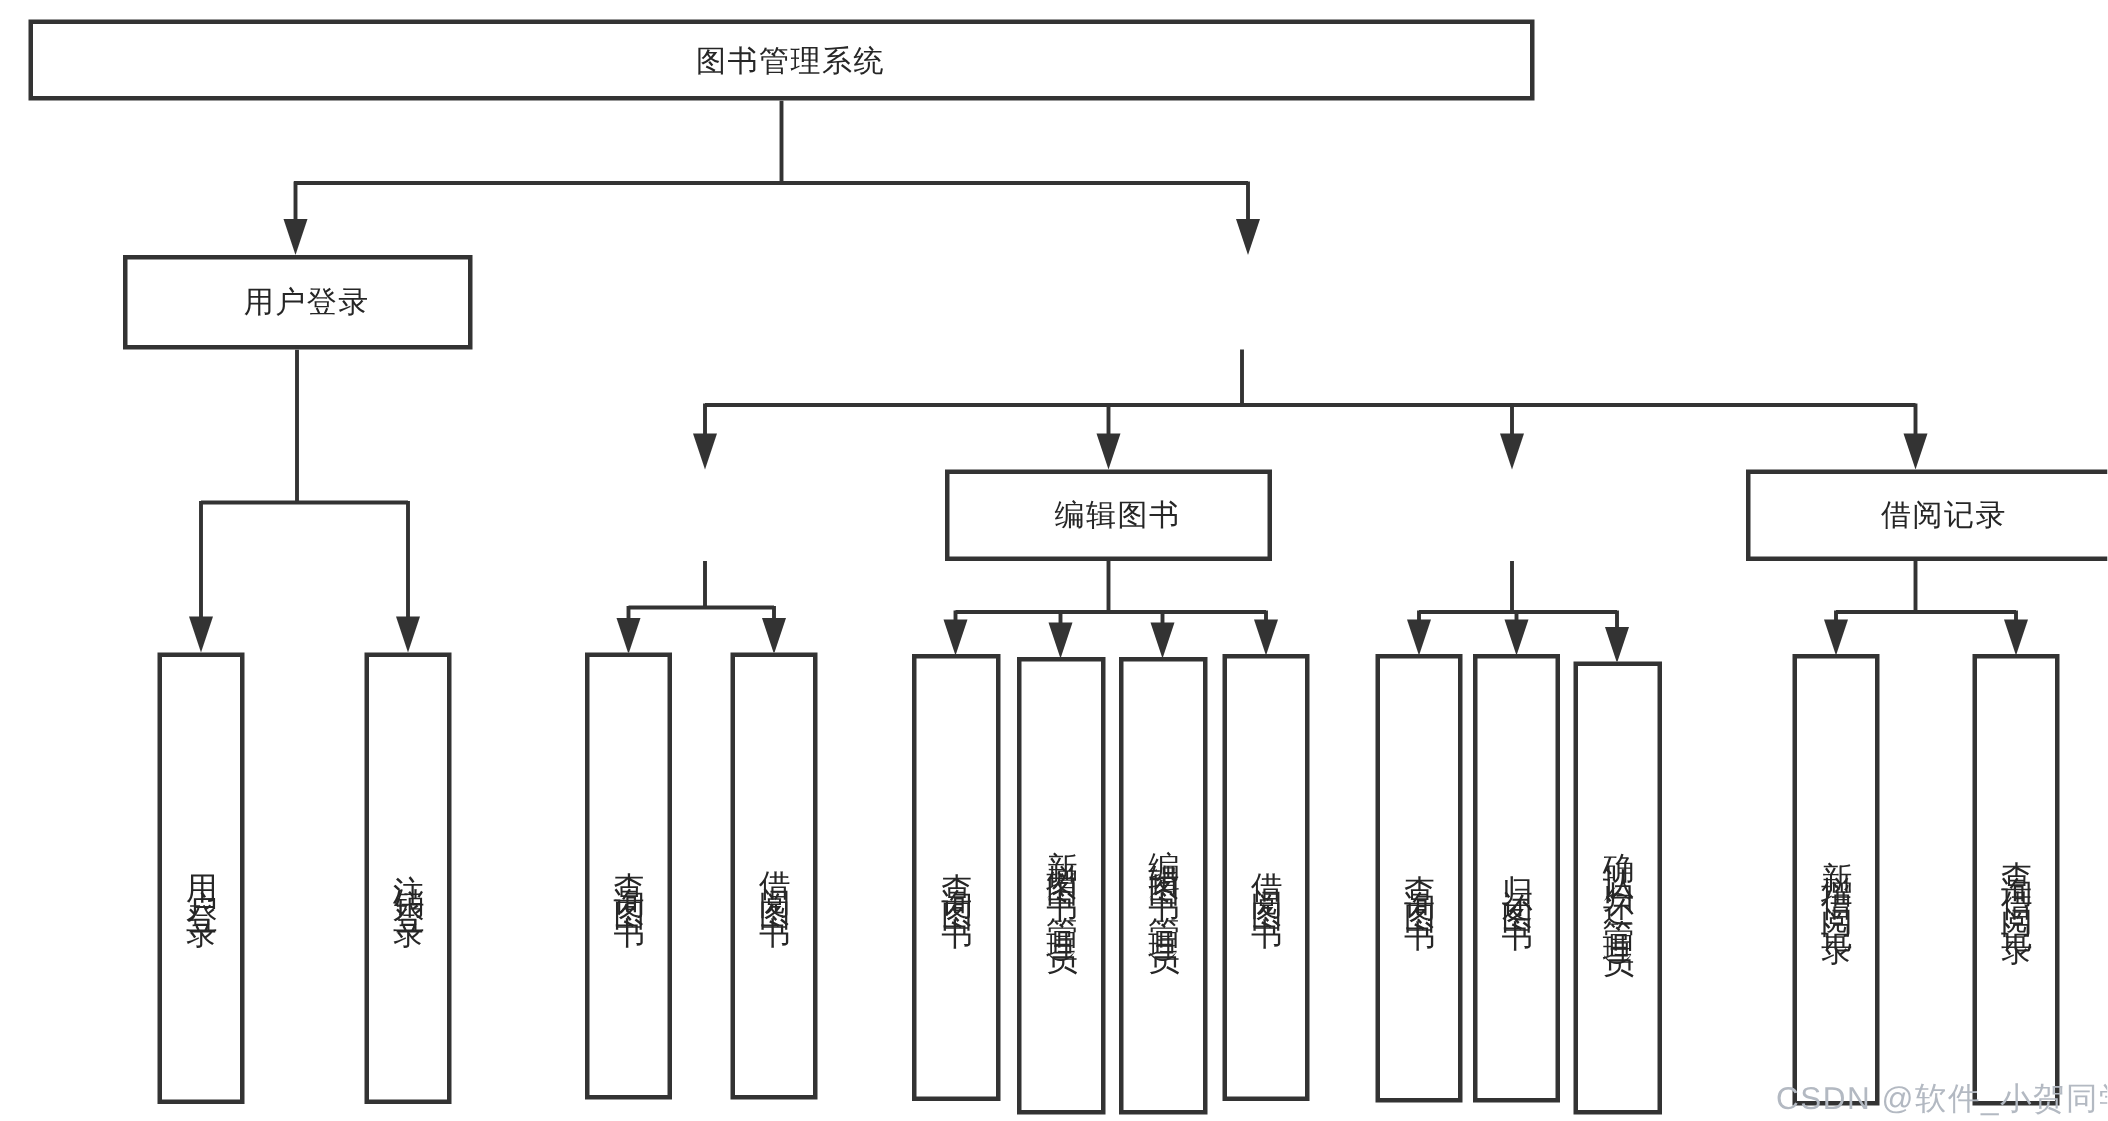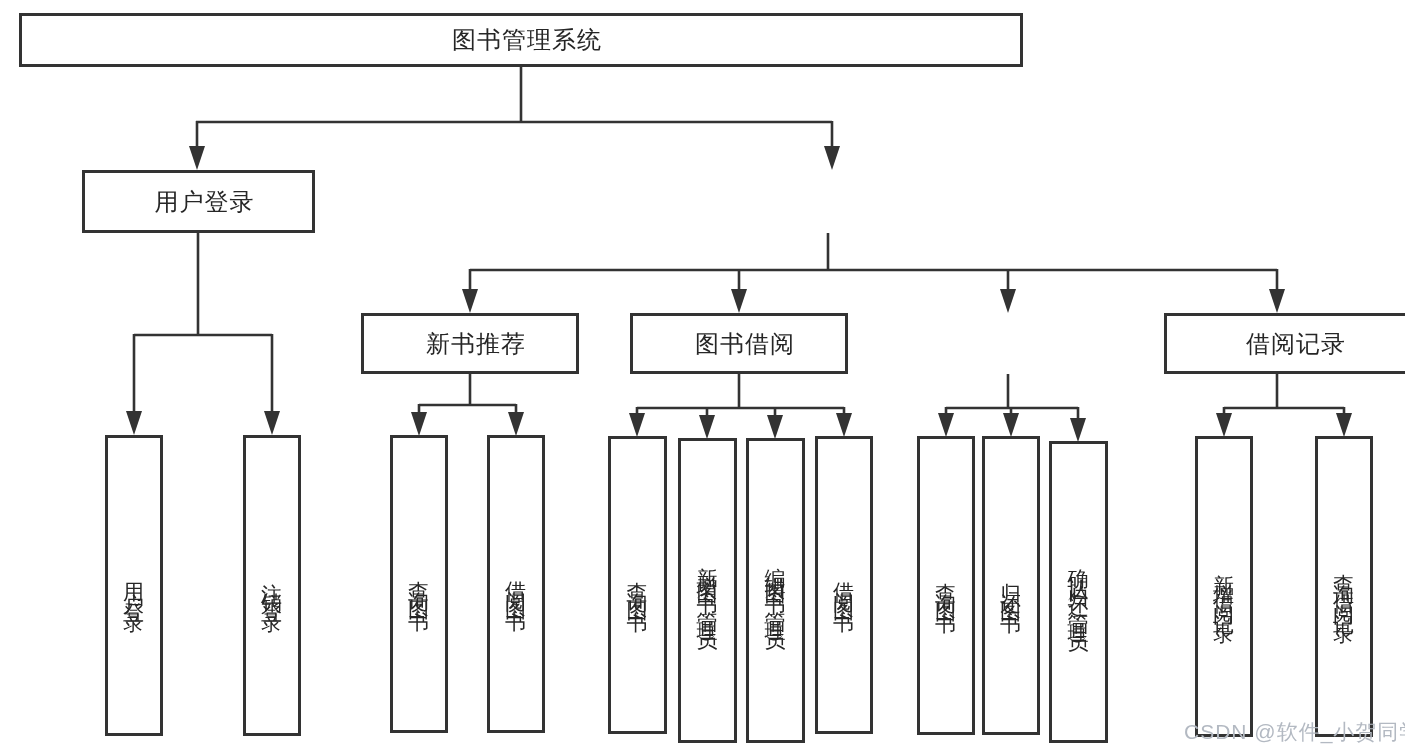--- a/index.html
+++ b/index.html
@@ -18,21 +18,21 @@
     pointer-events: none;
   }
   .node {
     position: absolute;
     box-sizing: border-box;
     border: 3px solid #333333;
     background: #ffffff;
     display: flex;
     align-items: center;
     justify-content: center;
-    font-size: 24px;
+    font-size: 20px;
     letter-spacing: 1px;
     z-index: 2;
     padding-left: 12px;
   }
   .vcol {
     position: absolute;
     box-sizing: border-box;
     border: 3px solid #333333;
     background: #ffffff;
     display: flex;
@@ -127,22 +127,21 @@
       <polygon points="1070,418 1086,418 1078,442"></polygon>
       <polygon points="1216,413 1232,413 1224,437"></polygon>
       <polygon points="1336,413 1352,413 1344,437"></polygon>
     </g>
   </svg>
 
   <div class="node" style="left:19px; top:13px; width:1004px; height:54px;">图书管理系统</div>
 
   <div class="node" style="left:82px; top:170px; width:233px; height:63px;">用户登录</div>
 
-  <div class="node" style="left:361px; top:313px; width:218px; height:61px;">新书推荐</div>
-  <div class="node" style="left:630px; top:313px; width:218px; height:61px;">图书借阅</div>
+  <div class="node" style="left:630px; top:313px; width:218px; height:61px;">编辑图书</div>
   <div class="node" style="left:1164px; top:313px; width:252px; height:61px;">借阅记录</div>
 
   <div class="vcol" style="left:105px; top:435px; width:58px; height:301px;">
     <span>用户登录</span>
   </div>
   <div class="vcol" style="left:243px; top:435px; width:58px; height:301px;">
     <span>注销登录</span>
   </div>
 
   <div class="vcol" style="left:390px; top:435px; width:58px; height:298px;">

